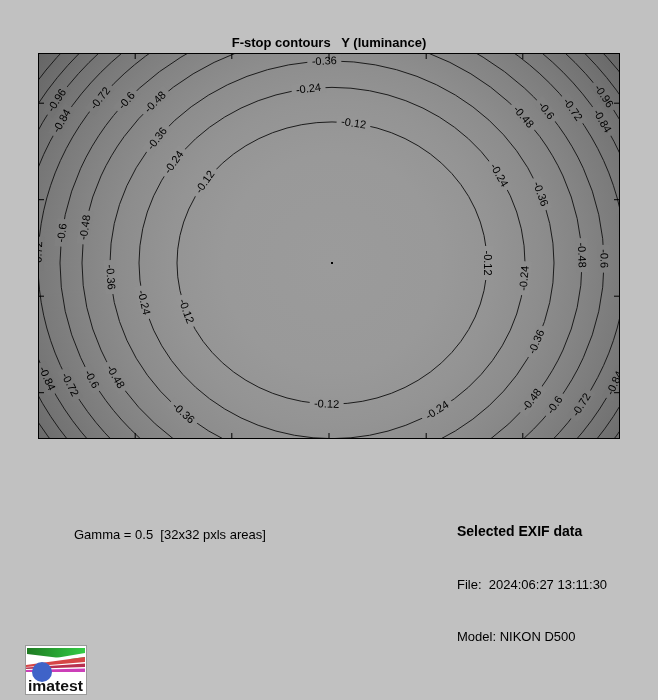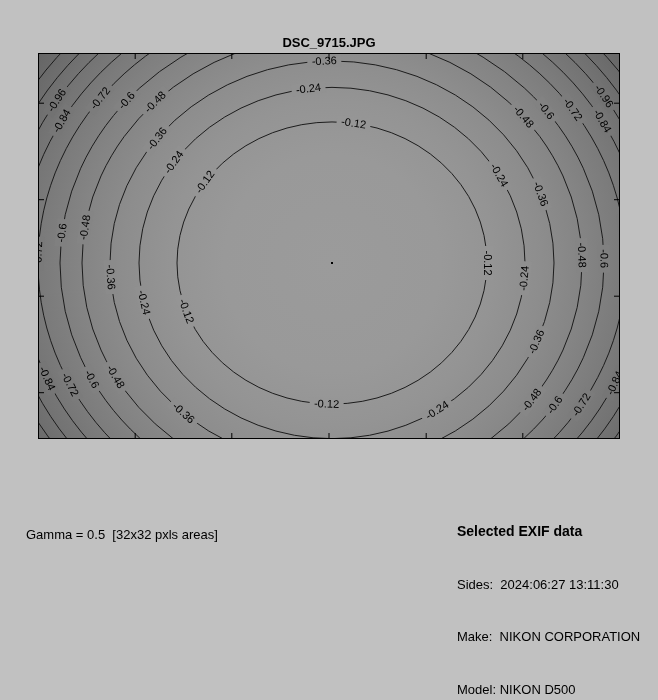--- a/index.html
+++ b/index.html
@@ -18,34 +18,35 @@
     white-space:pre;
   }
   #plot-area{
     position:absolute;left:38px;top:53px;width:582px;height:386px;
   }
   #plot-area svg{display:block;}
   .info-block{
     position:absolute;left:26px;top:491px;
     font-size:13px;line-height:17.4px;white-space:pre;
   }
-  .info-line{min-height:17.4px;}
+  .info-line{min-height:17.4px;margin-left:48px;}
   .exif-block{
     position:absolute;left:457px;top:487px;white-space:pre;
   }
   .exif-header{font-weight:bold;font-size:14px;margin-bottom:2px;}
   .exif-line{font-size:13px;line-height:16.3px;}
   #logo{position:absolute;left:25px;top:645px;}
 </style>
 </head>
 <body>
 
 <div id="figure">
 
   <div class="title-block">
+    <div>F-stop contours   Y (luminance)</div>
     <div>DSC_9715.JPG</div>
   </div>
 
   <div id="plot-area">
       <svg width="582" height="386" viewBox="0 0 582 386">
         <defs>
           <radialGradient id="falloff" gradientUnits="userSpaceOnUse" cx="294" cy="210" r="361">
             <stop offset="0" stop-color="rgb(155,155,155)"></stop>
             <stop offset="0.3" stop-color="rgb(153,153,153)"></stop>
             <stop offset="0.45" stop-color="rgb(148,148,148)"></stop>
@@ -262,27 +263,44 @@
 
   <div class="info-block">
     <div class="info-line">Gamma = 0.5  [32x32 pxls areas]</div>
     <div class="info-line"></div>
     
     
   </div>
 
   <div class="exif-block">
     <div class="exif-header">Selected EXIF data</div>
-    <div class="exif-line">Sides:  2024:06:27 13:11:30</div>
-    <div class="exif-line">Make:  NIKON CORPORATION</div>
+    <div class="exif-line">File:  2024:06:27 13:11:30</div>
     <div class="exif-line">Model: NIKON D500</div>
     
     
     
     
     
     
     
     
   </div>
 
+  <div id="logo">
+    <svg width="62" height="50" viewBox="0 0 62 50">
+      <defs>
+        <linearGradient id="logo-green" x1="0" y1="0" x2="1" y2="0">
+          <stop offset="0" stop-color="#1e7a22"></stop>
+          <stop offset="1" stop-color="#33cc44"></stop>
+        </linearGradient>
+      </defs>
+      <rect x="0.5" y="0.5" width="61" height="49" fill="#ffffff" stroke="#9a9a9a" stroke-width="1"></rect>
+      <polygon points="2,3 60,3 60,16 2,9" fill="url(#logo-green)"></polygon>
+      <polygon points="1,18 60,8 60,12 1,20" fill="#ffffff"></polygon>
+      <polygon points="1,20 60,12 60,17 1,22" fill="#d64545"></polygon>
+      <polygon points="1,22.5 60,18.5 60,22 1,24" fill="#b83050"></polygon>
+      <polygon points="1,25 60,23.5 60,27 1,27" fill="#cc3fb8"></polygon>
+      <circle cx="17" cy="27" r="10" fill="#3f63c8"></circle>
+      <text x="3" y="46" font-size="14" font-weight="600" fill="#111" font-family="Liberation Sans, sans-serif" textLength="55" lengthAdjust="spacingAndGlyphs">imatest</text>
+    </svg>
+  </div>
 
 </div>
 
 </body></html>

